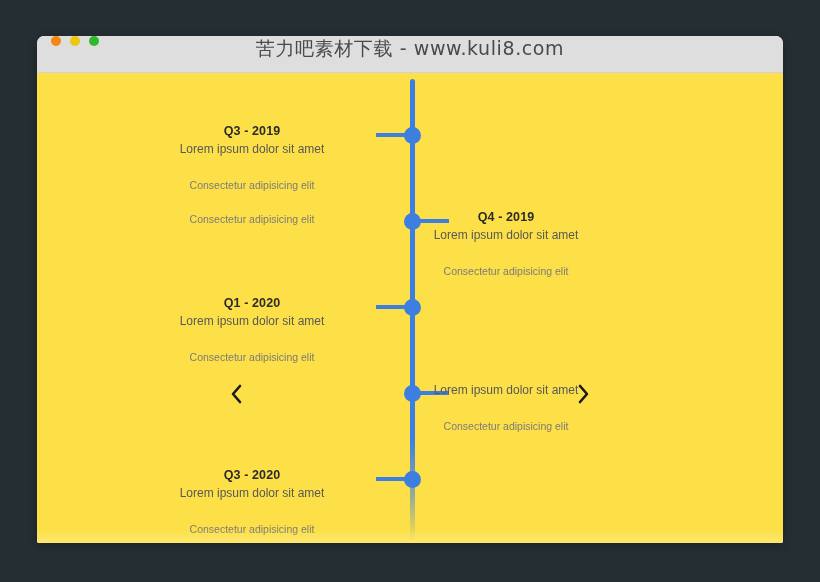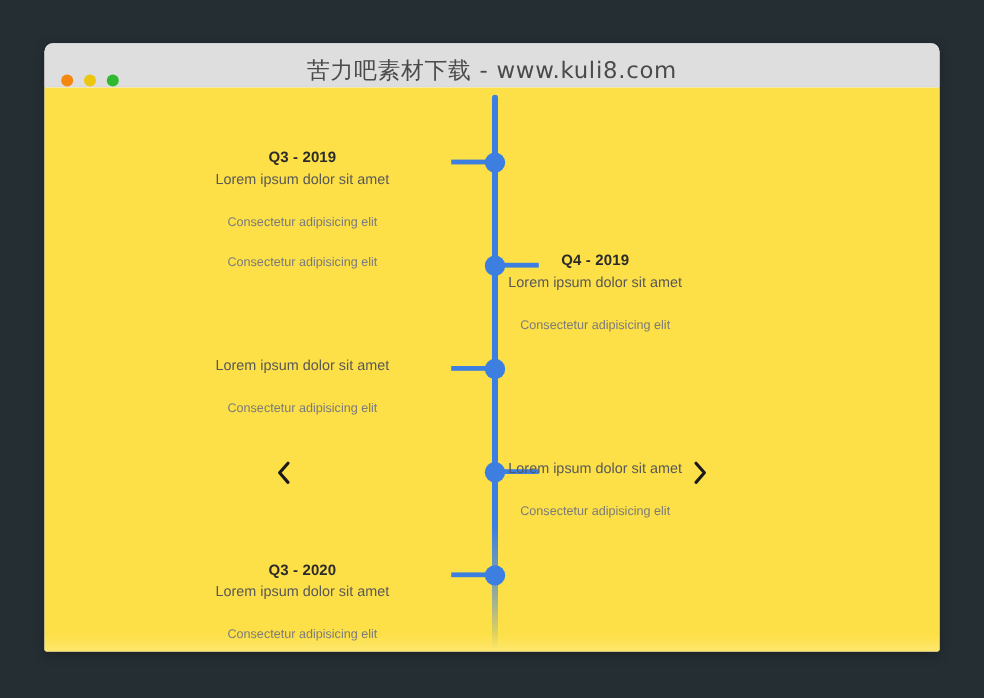--- a/index.html
+++ b/index.html
@@ -29,21 +29,21 @@
     box-shadow: 0 2px 10px rgba(0,0,0,.25);
   }
 
   
   #title-bar {
     position: relative;
     height: 37px;
     background: #dedede;
     border-bottom: 1px solid #d2d2d2;
     display: flex;
-    align-items: flex-end;
+    align-items: flex-start;
     border-radius: 7px 7px 0 0;
   }
 
   #traffic-lights {
     display: flex;
     gap: 9px;
     margin-left: 14px;
   }
 
   .dot-btn {
@@ -122,21 +122,21 @@
   .side-right > .tl-connector { left: 376px; }
 
   
   .tl-content {
     position: absolute;
     width: 218px;
     text-align: center;
     top: -12px;
   }
   .side-left  > .tl-content { left: 106px; }
-  .side-right > .tl-content { left: 350px; }
+  .side-right > .tl-content { left: 360px; }
 
   .tl-heading {
     font-size: 12.5px;
     font-weight: bold;
     color: #2b2b2b;
     line-height: 17px;
     letter-spacing: .1px;
   }
 
   .tl-body {
@@ -219,20 +219,21 @@
           <div class="tl-content">
             <div class="tl-heading">Q4 - 2019</div>
             <div class="tl-body">Lorem ipsum dolor sit amet</div>
             <div class="tl-sub">Consectetur adipisicing elit</div>
           </div>
         </div>
         <div class="tl-item side-left" style="top: 234px;">
           <div class="tl-connector"></div>
           <div class="tl-dot"></div>
           <div class="tl-content">
+            <div class="tl-heading">Q1 - 2020</div>
             <div class="tl-body">Lorem ipsum dolor sit amet</div>
             <div class="tl-sub">Consectetur adipisicing elit</div>
           </div>
         </div>
         <div class="tl-item side-right" style="top: 320px;">
           <div class="tl-connector"></div>
           <div class="tl-dot"></div>
           <div class="tl-content">
             <div class="tl-body">Lorem ipsum dolor sit amet</div>
             <div class="tl-sub">Consectetur adipisicing elit</div>

